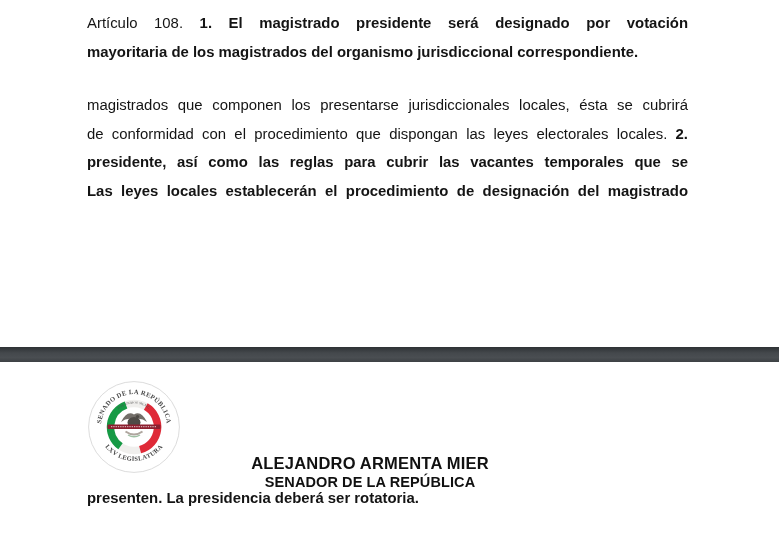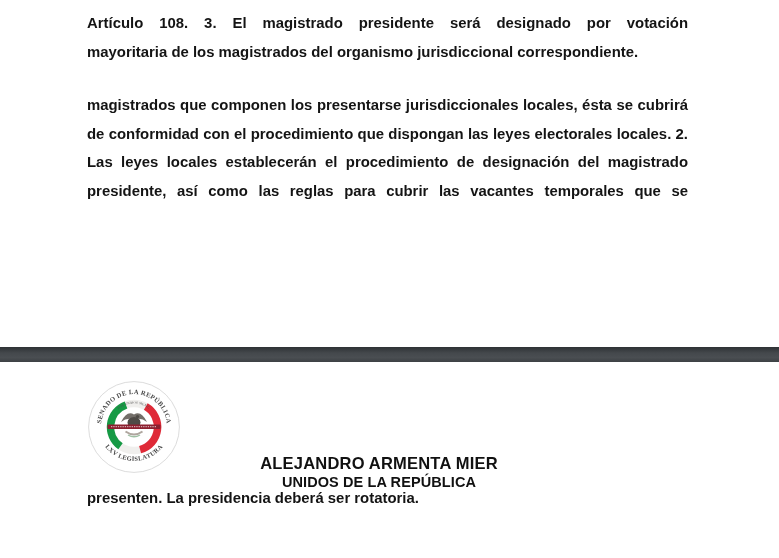--- a/index.html
+++ b/index.html
@@ -15,63 +15,63 @@
   .para { margin-bottom: 25px; }
   .para:last-child { margin-bottom: 0; }
   .line {
     font-size: 14.9px;
     line-height: 28.5px;
     white-space: normal;
     color: #141414;
   }
   .line.just { text-align: justify; text-align-last: justify; }
   .line .b { font-weight: bold; }
-  .line .r { font-weight: bold; }
+  .line .r { font-weight: normal; }
 
   
   .page-sep {
     position: absolute;
     left: 0; top: 347px;
     width: 779px; height: 15px;
     background: linear-gradient(180deg, #2e3235 0%, #44484c 40%, #4a4e52 70%, #3d4144 100%);
   }
 
   
   .seal {
     position: absolute;
     left: 88px; top: 381px;
     width: 92px; height: 92px;
   }
   .letterhead {
     position: absolute;
-    left: 379px; top: 454px;
+    left: 370px; top: 454px;
     transform: translateX(-50%);
     text-align: center;
     white-space: nowrap;
   }
   .lh-name  { font-size: 16.5px; font-weight: bold; line-height: 19px; letter-spacing: 0.2px; color: #111; }
   .lh-title { font-size: 14.5px; font-weight: bold; line-height: 19px; letter-spacing: 0.1px; color: #111; }
 
   .seal text { font-family: "Liberation Serif", serif; }
 </style>
 </head>
 <body>
 
 <div class="viewer">
 
   <div class="textcol page1-text" id="page1-text">
       <div class="para">
-        <div class="line just"><span class="r">Artículo 108. </span><span class="b">3. El magistrado presidente será designado por votación</span></div>
+        <div class="line just"><span class="r">Artículo 108. </span><span class="b">1. El magistrado presidente será designado por votación</span></div>
         <div class="line"><span class="b">mayoritaria de los magistrados del organismo jurisdiccional correspondiente.</span></div>
       </div>
       <div class="para">
         <div class="line just"><span class="r">magistrados que componen los presentarse jurisdiccionales locales, ésta se cubrirá</span></div>
         <div class="line just"><span class="r">de conformidad con el procedimiento que dispongan las leyes electorales locales. </span><span class="b">2.</span></div>
+        <div class="line just"><span class="b">presidente, así como las reglas para cubrir las vacantes temporales que se</span></div>
         <div class="line just"><span class="b">Las leyes locales establecerán el procedimiento de designación del magistrado</span></div>
-        <div class="line just"><span class="b">presidente, así como las reglas para cubrir las vacantes temporales que se</span></div>
       </div>
     </div>
 
   <div class="page-sep"></div>
 
   <svg class="seal" viewBox="0 0 92 92">
 
     <circle cx="46" cy="46" r="45.4" fill="#ffffff" stroke-width="1" stroke="#dcdcdc"></circle>
 
     <defs>
@@ -106,21 +106,21 @@
     <text font-size="6.6" font-weight="bold" letter-spacing="0.35" fill="#454545">
       <textPath href="#sealTopArc" startOffset="50%" text-anchor="middle">SENADO DE LA REPÚBLICA</textPath>
     </text>
     <text font-size="6.4" font-weight="bold" letter-spacing="0.35" fill="#454545">
       <textPath href="#sealBottomArc" startOffset="50%" text-anchor="middle">LXV LEGISLATURA</textPath>
     </text>
   </svg>
 
   <div class="letterhead">
     <div class="lh-name">ALEJANDRO ARMENTA MIER</div>
-    <div class="lh-title">UNIDOS DE LA REPÚBLICA</div>
+    <div class="lh-title">SENADOR DE LA REPÚBLICA</div>
   </div>
 
   <div class="textcol page2-text" id="page2-text">
       <div class="para">
         <div class="line"><span class="b">presenten. La presidencia deberá ser rotatoria.</span></div>
       </div>
     </div>
 
 </div>
 

